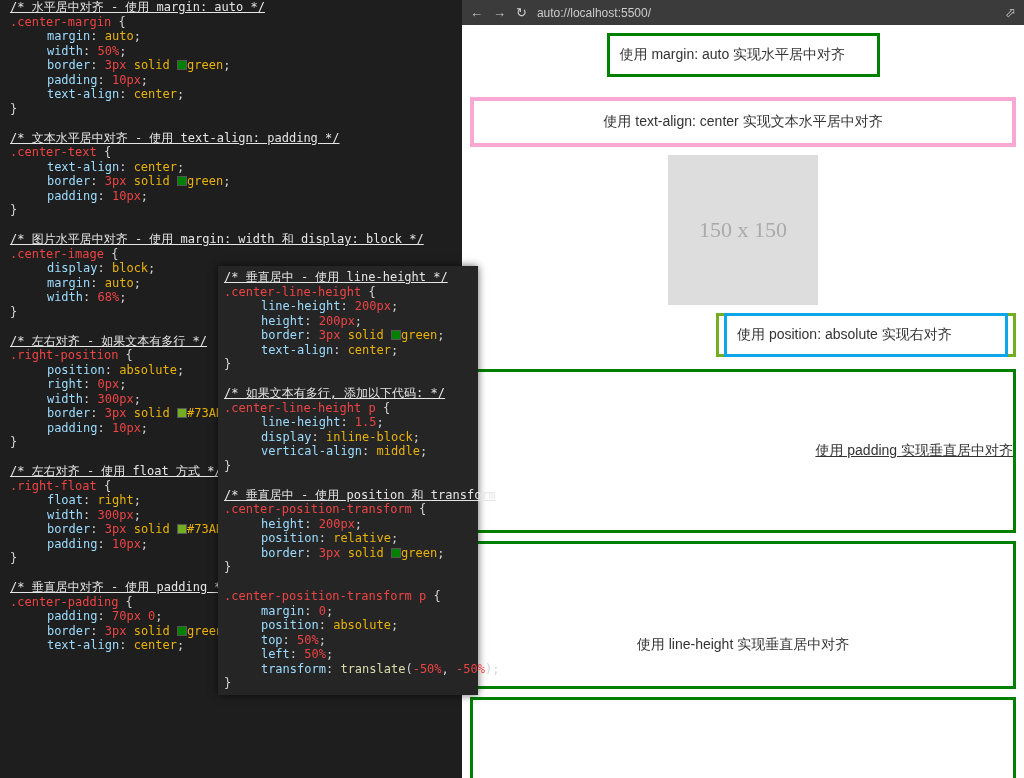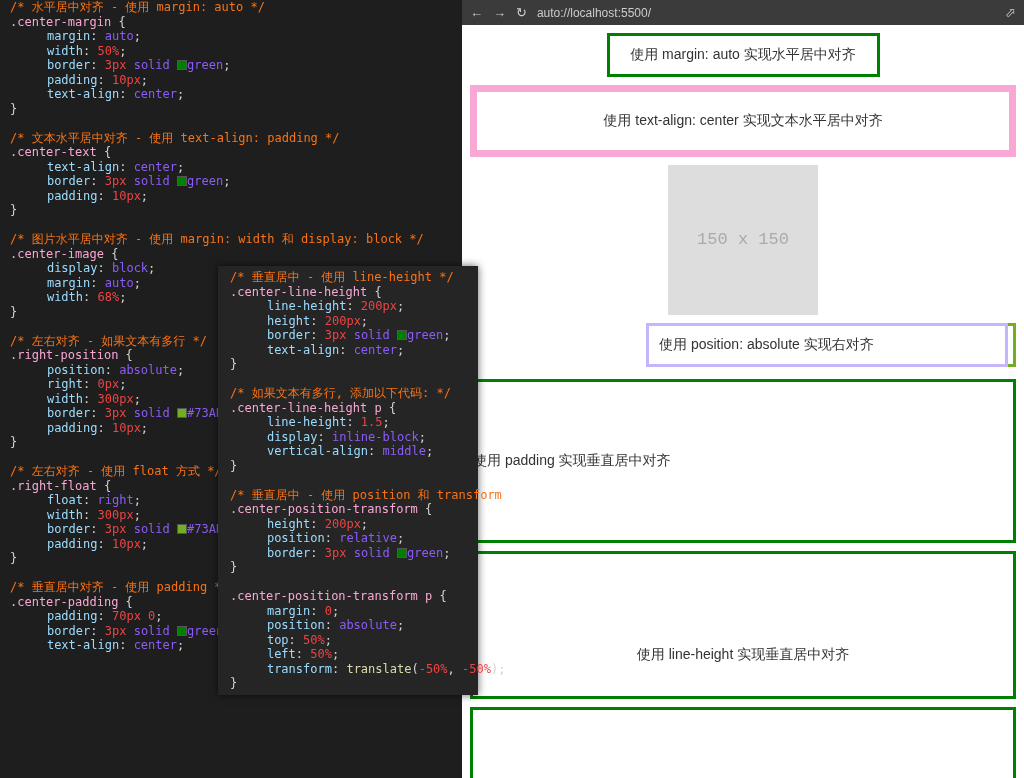--- a/index.html
+++ b/index.html
@@ -1,44 +1,44 @@
 <!DOCTYPE html>
 <html><head>
 <meta charset="utf-8">
 <style>
 * { box-sizing: border-box; margin: 0; padding: 0; }
 body { font-family: Consolas, monospace; font-size: 12px; background: #1e1e1e; width: 1024px; height: 778px; overflow: hidden; position: relative; }
 .editor-pane { position: absolute; left: 0; top: 0; width: 462px; height: 778px; background: #1e1e1e; color: #d4d4d4; }
 .code-col1 { position: absolute; left: 10px; top: 0; width: 440px; line-height: 14.5px; }
-.code-col2 { position: absolute; left: 218px; top: 266px; width: 260px; background: #252526; box-shadow: 0 0 8px rgba(0,0,0,0.6); padding: 4px 12px; line-height: 14.5px; z-index: 20; }
-.c-comment { color: #f97316; }
-.c-selector { color: #f9a8d4; }
+.code-col2 { position: absolute; left: 218px; top: 266px; width: 260px; background: #252526; box-shadow: 0 0 8px rgba(0,0,0,0.6); padding: 4px 6px; line-height: 14.5px; z-index: 20; }
+.c-comment { color: #e5e5e5; text-decoration: underline; }
+.c-selector { color: #ef4444; }
 .c-brace { color: #d4d4d4; }
 .c-prop { color: #9cdcfe; margin-left: 8px; }
 .c-punc { color: #d4d4d4; }
-.c-val { color: #8b5cf6; }
+.c-val { color: #eab308; }
 .c-num { color: #ef4444; }
 .c-func { color: #dcdcaa; }
 .swatch { display: inline-block; width: 10px; height: 10px; background: #008000; border: 1px solid #555; vertical-align: -1px; }
 .swatch.lime { background: #73AD21; }
 
 .browser-pane { position: absolute; left: 462px; top: 0; width: 562px; height: 778px; background: #fff; }
 .browser-bar { height: 25px; background: #3b3b3b; display: flex; align-items: center; gap: 10px; padding: 0 8px; color: #ccc; font-size: 12px; font-family: sans-serif; }
 .browser-bar .navbtn { color: #ccc; font-size: 13px; user-select: none; }
 .browser-bar .url { flex: 1; }
 .browser-bar .popout { font-size: 13px; }
 .browser-body { position: absolute; top: 25px; left: 0; right: 0; bottom: 0; background: #fff; font-family: "Microsoft YaHei", Arial, sans-serif; font-size: 14px; color: #333; padding: 8px; overflow:hidden;}
 
-.center-margin { margin: 0 auto 8px auto; width: 50%; border: 3px solid green; padding: 10px; text-align: center; }
-.center-text { text-align: center; border: 7px solid #f9a8d4; padding: 20px; margin-bottom: 8px; }
+.center-margin { margin: 0 auto 20px auto; width: 50%; border: 3px solid green; padding: 10px; }
+.center-text { text-align: center; border: 4px solid #f9a8d4; padding: 12px; margin-bottom: 8px; }
 .center-image-wrap { text-align: center; margin-bottom: 8px; }
-.center-image { display: block; margin: auto; width: 150px; height: 150px; background: #ddd; color: #aaa; font-size: 17px; line-height: 150px; font-family: Liberation Mono, monospace; }
-.right-position { position: absolute; right: 8px; width: 362px; border: 3px solid #c4b5fd; padding: 10px; background:#fff;}
+.center-image { display: block; margin: auto; width: 150px; height: 150px; background: #ddd; color: #aaa; font-size: 22px; line-height: 150px; font-family: Liberation Serif, serif; }
+.right-position { position: absolute; right: 8px; width: 284px; border: 3px solid #0ea5e9; padding: 10px; background:#fff;}
 .right-float { float: right; width: 300px; border: 3px solid #73AD21; padding: 10px; margin-bottom:8px;}
-.center-padding { padding: 70px 0; border: 3px solid green; text-align: left; margin-bottom: 8px; clear: both; }
+.center-padding { padding: 70px 0; border: 3px solid green; text-align: right; margin-bottom: 8px; clear: both; text-decoration: underline; }
 .center-line-height { line-height: 200px; height: 148px; border: 3px solid green; text-align: center; margin-bottom: 8px; }
 .center-position-transform { height: 200px; position: relative; border: 3px solid green; }
 .clearfix { clear: both; height: 0; }
 pre { white-space: pre; font-family: Consolas, monospace; }
 </style>
 </head>
 <body>
 
 <div class="editor-pane">
 <pre class="code-col1"><span class="c-comment">/* 水平居中对齐 - 使用 margin: auto */</span>

